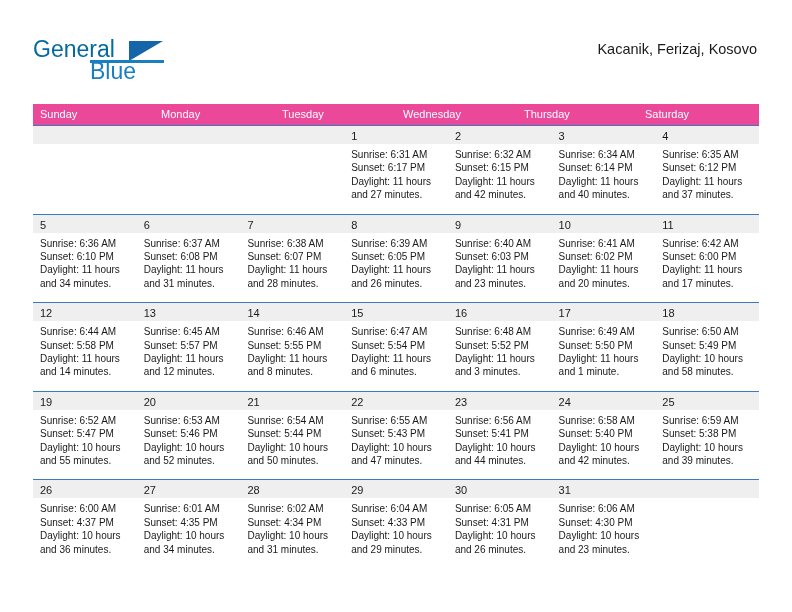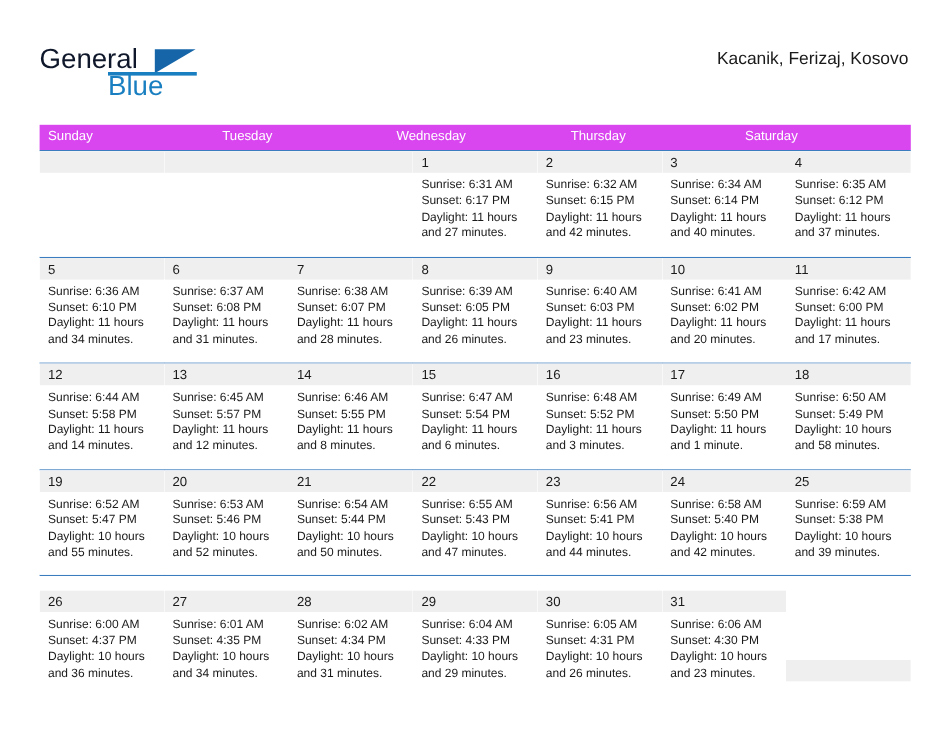--- a/index.html
+++ b/index.html
@@ -34,21 +34,21 @@
     left: 33px;
     top: 36px;
     width: 180px;
     height: 52px;
   }
   .brand-general {
     position: absolute;
     left: 0; top: 0;
     font-size: 23px;
     letter-spacing: 0px;
-    color: #0f172a;
+    color: #0369a1;
     font-family: "Liberation Sans", sans-serif;
   }
   .brand-blue {
     position: absolute;
     left: 57px;
     top: 22px;
     font-size: 23px;
     color: #1a7fc1;
     font-family: "Liberation Sans", sans-serif;
   }
@@ -93,41 +93,41 @@
 
   
   .calendar {
     position: absolute;
     left: 33px;
     top: 104px;
     width: 726px;
   }
   .weekdays {
     display: flex;
-    background: #d946ef;
+    background: #ec4899;
     height: 21px;
     justify-content: flex-end;
   }
   .weekday {
     flex: 1 1 0;
     box-sizing: border-box;
     color: #ffffff;
     font-size: 11px;
     line-height: 21px;
     padding-left: 7px;
     white-space: nowrap;
     overflow: hidden;
   }
   .week {
     display: flex;
     border-top: 1.4px solid #3a7cbe;
     height: 88.6px;
     box-sizing: border-box;
   }
-  .week:last-child { border-bottom: none; align-items: flex-end; }
+  .week:last-child { border-bottom: none; }
   .day {
     flex: 1 1 0;
     box-sizing: border-box;
     position: relative;
     background: #ffffff;
     overflow: hidden;
   }
   .day-numstrip {
     height: 18px;
     background: #efeff0;
@@ -167,20 +167,21 @@
     <div class="title-block">
       <div class="cal-subtitle">Kacanik, Ferizaj, Kosovo</div>
     </div>
 
   </div>
 
   <div class="calendar">
 
     <div class="weekdays">
       <div class="weekday">Sunday</div>
+      <div class="weekday">Monday</div>
       <div class="weekday">Tuesday</div>
       <div class="weekday">Wednesday</div>
       <div class="weekday">Thursday</div>
       <div class="weekday">Saturday</div>
     </div>
 
     <div id="weeks-container">
         <div class="week">
           <div class="day empty">
             <div class="day-numstrip"><span class="day-num"></span></div>

